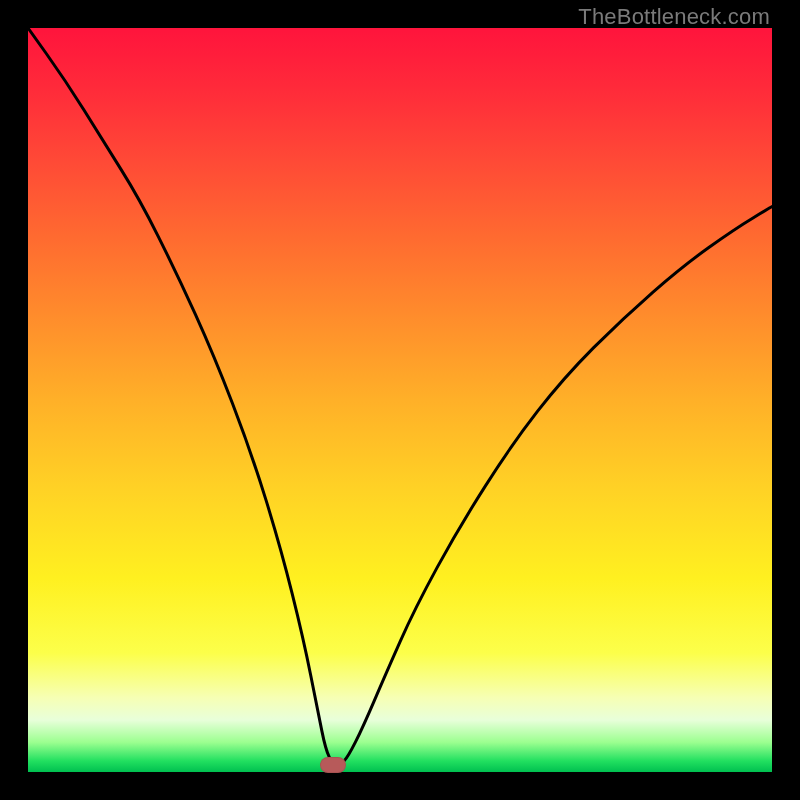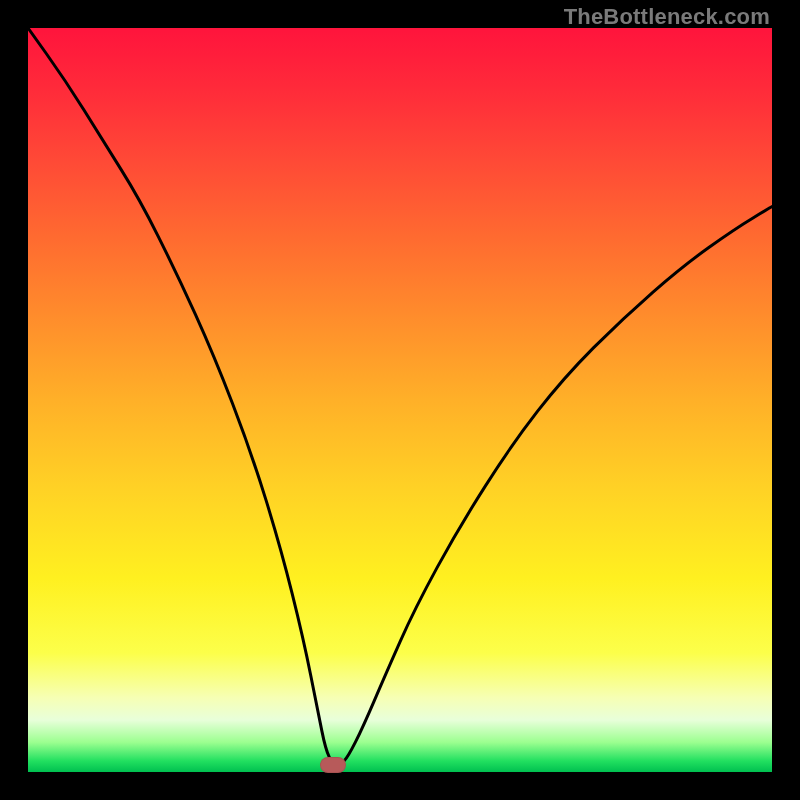--- a/index.html
+++ b/index.html
@@ -43,21 +43,21 @@
       #22e060 98.5%,
       #00c050 100%
     );
   }
   .watermark {
     position: absolute;
     top: 4px;
     right: 30px;
     color: #7a7a7a;
     font-size: 22px;
-    font-weight: 700;
+    font-weight: 400;
     letter-spacing: 0.2px;
     user-select: none;
   }
   svg.curve {
     position: absolute;
     left: 0;
     top: 0;
     width: 744px;
     height: 744px;
   }

